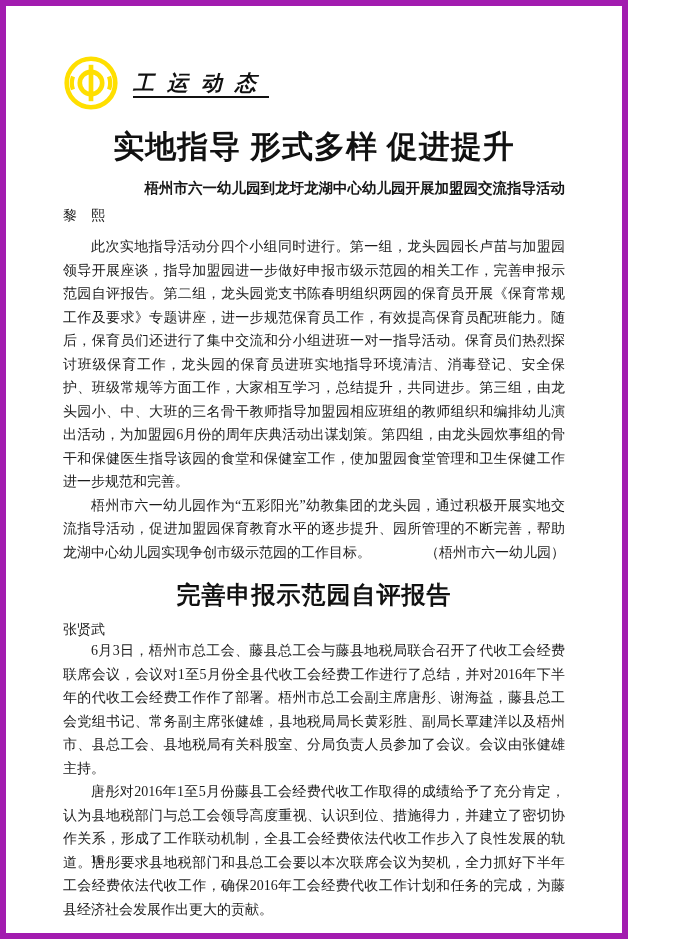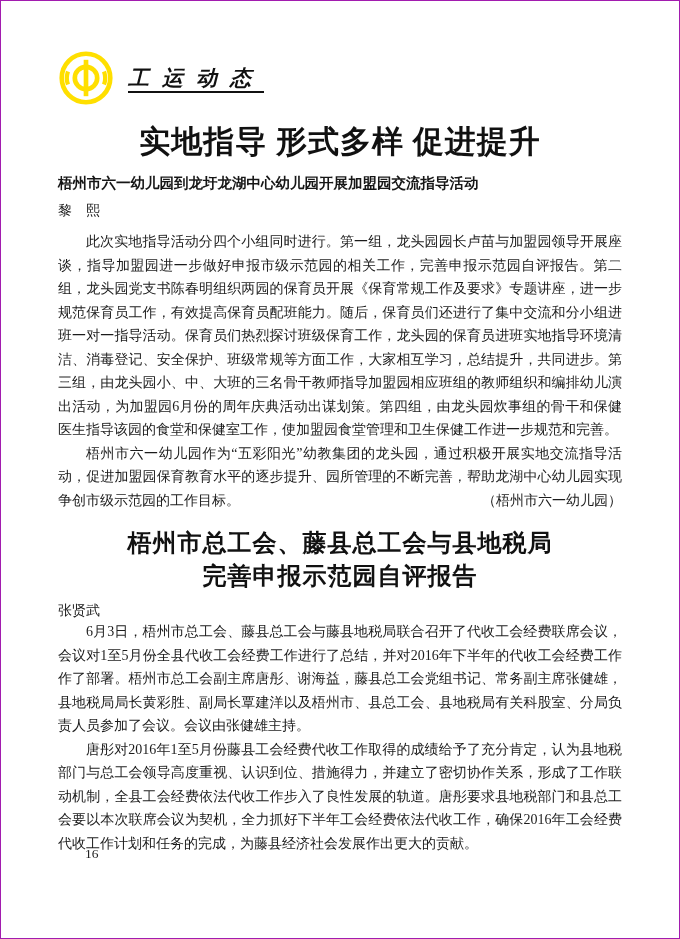--- a/index.html
+++ b/index.html
@@ -3,25 +3,25 @@
 <meta charset="utf-8">
 <style>
   html, body {
     margin: 0;
     padding: 0;
     background: #ffffff;
     font-family: "Liberation Serif", "DejaVu Serif", serif;
   }
   .page {
     position: relative;
-    width: 680px;
+    width: 628px;
     height: 939px;
     box-sizing: border-box;
     background: #ffffff;
-    border: 1px solid #a21caf;
+    border: 6px solid #a21caf;
     overflow: hidden;
     color: #1b1b1b;
   }
   .content {
     padding: 48px 57px 0 57px;
   }
   
   .header {
     display: flex;
     align-items: center;
@@ -43,21 +43,21 @@
   
   .a1-title {
     text-align: center;
     font-size: 31px;
     font-weight: bold;
     letter-spacing: 1px;
     margin: 14px 0 11px 0;
     color: #111111;
   }
   .a1-sub {
-    text-align: left;
+    text-align: right;
     font-size: 14.5px;
     font-weight: bold;
     margin: 0 0 9px 0;
     color: #161616;
   }
   .author {
     text-align: left;
     font-size: 14px;
     margin: 0 0 10px 0;
     color: #1b1b1b;
@@ -121,21 +121,20 @@
     <div>
       <div class="a1-title">实地指导 形式多样 促进提升</div>
       <div class="a1-sub">梧州市六一幼儿园到龙圩龙湖中心幼儿园开展加盟园交流指导活动</div>
       <div class="author">黎　熙</div>
       <p class="body">此次实地指导活动分四个小组同时进行。第一组，龙头园园长卢苗与加盟园领导开展座谈，指导加盟园进一步做好申报市级示范园的相关工作，完善申报示范园自评报告。第二组，龙头园党支书陈春明组织两园的保育员开展《保育常规工作及要求》专题讲座，进一步规范保育员工作，有效提高保育员配班能力。随后，保育员们还进行了集中交流和分小组进班一对一指导活动。保育员们热烈探讨班级保育工作，龙头园的保育员进班实地指导环境清洁、消毒登记、安全保护、班级常规等方面工作，大家相互学习，总结提升，共同进步。第三组，由龙头园小、中、大班的三名骨干教师指导加盟园相应班组的教师组织和编排幼儿演出活动，为加盟园6月份的周年庆典活动出谋划策。第四组，由龙头园炊事组的骨干和保健医生指导该园的食堂和保健室工作，使加盟园食堂管理和卫生保健工作进一步规范和完善。</p>
       <p class="body para-attr"><span>梧州市六一幼儿园作为“五彩阳光”幼教集团的龙头园，通过积极开展实地交流指导活动，促进加盟园保育教育水平的逐步提升、园所管理的不断完善，帮助龙湖中心幼儿园实现争创市级示范园的工作目标。</span><span class="attribution">（梧州市六一幼儿园）</span></p>
     </div>
 
     <div>
       <div class="a2-titles">
-        <div class="a2-title-line">梧州市总工会、藤县总工会与县地税局</div>
         <div class="a2-title-line">完善申报示范园自评报告</div>
       </div>
       <div class="author a2-author">张贤武</div>
       <p class="body">6月3日，梧州市总工会、藤县总工会与藤县地税局联合召开了代收工会经费联席会议，会议对1至5月份全县代收工会经费工作进行了总结，并对2016年下半年的代收工会经费工作作了部署。梧州市总工会副主席唐彤、谢海益，藤县总工会党组书记、常务副主席张健雄，县地税局局长黄彩胜、副局长覃建洋以及梧州市、县总工会、县地税局有关科股室、分局负责人员参加了会议。会议由张健雄主持。</p>
       <p class="body para-attr"><span>唐彤对2016年1至5月份藤县工会经费代收工作取得的成绩给予了充分肯定，认为县地税部门与总工会领导高度重视、认识到位、措施得力，并建立了密切协作关系，形成了工作联动机制，全县工会经费依法代收工作步入了良性发展的轨道。唐彤要求县地税部门和县总工会要以本次联席会议为契机，全力抓好下半年工会经费依法代收工作，确保2016年工会经费代收工作计划和任务的完成，为藤县经济社会发展作出更大的贡献。</span></p>
     </div>
 
   </div>
 
   <div class="page-number">16</div>

